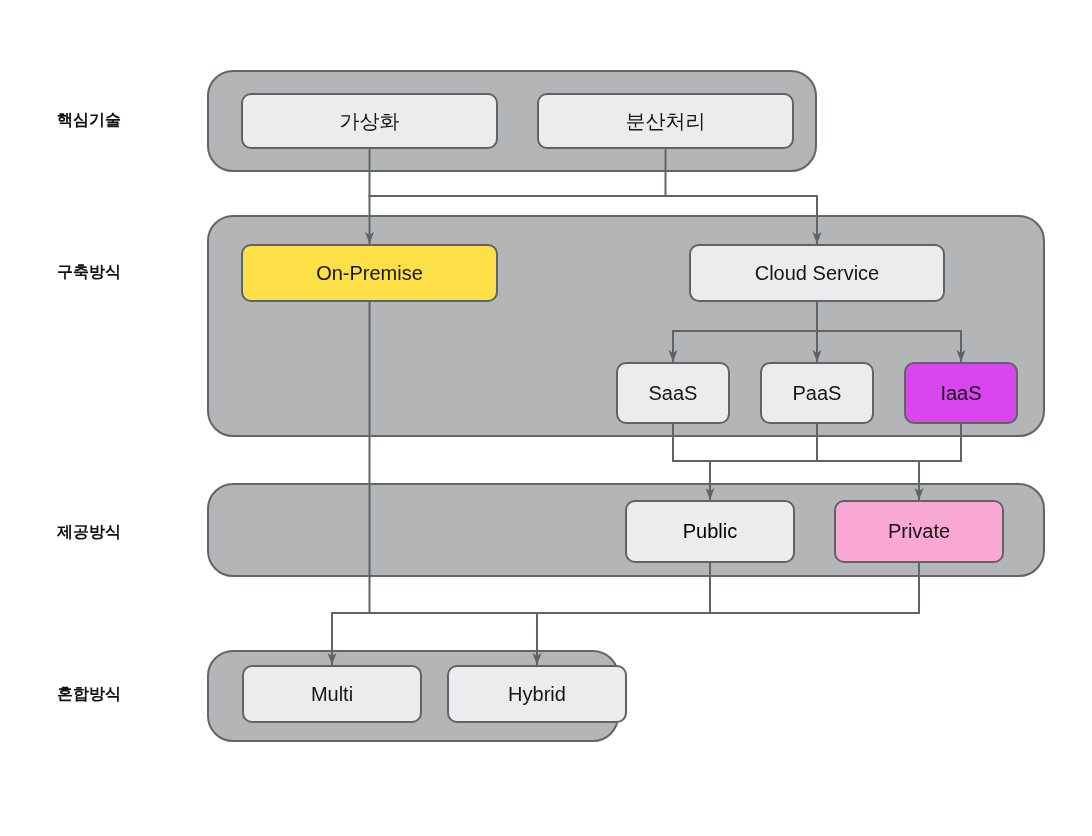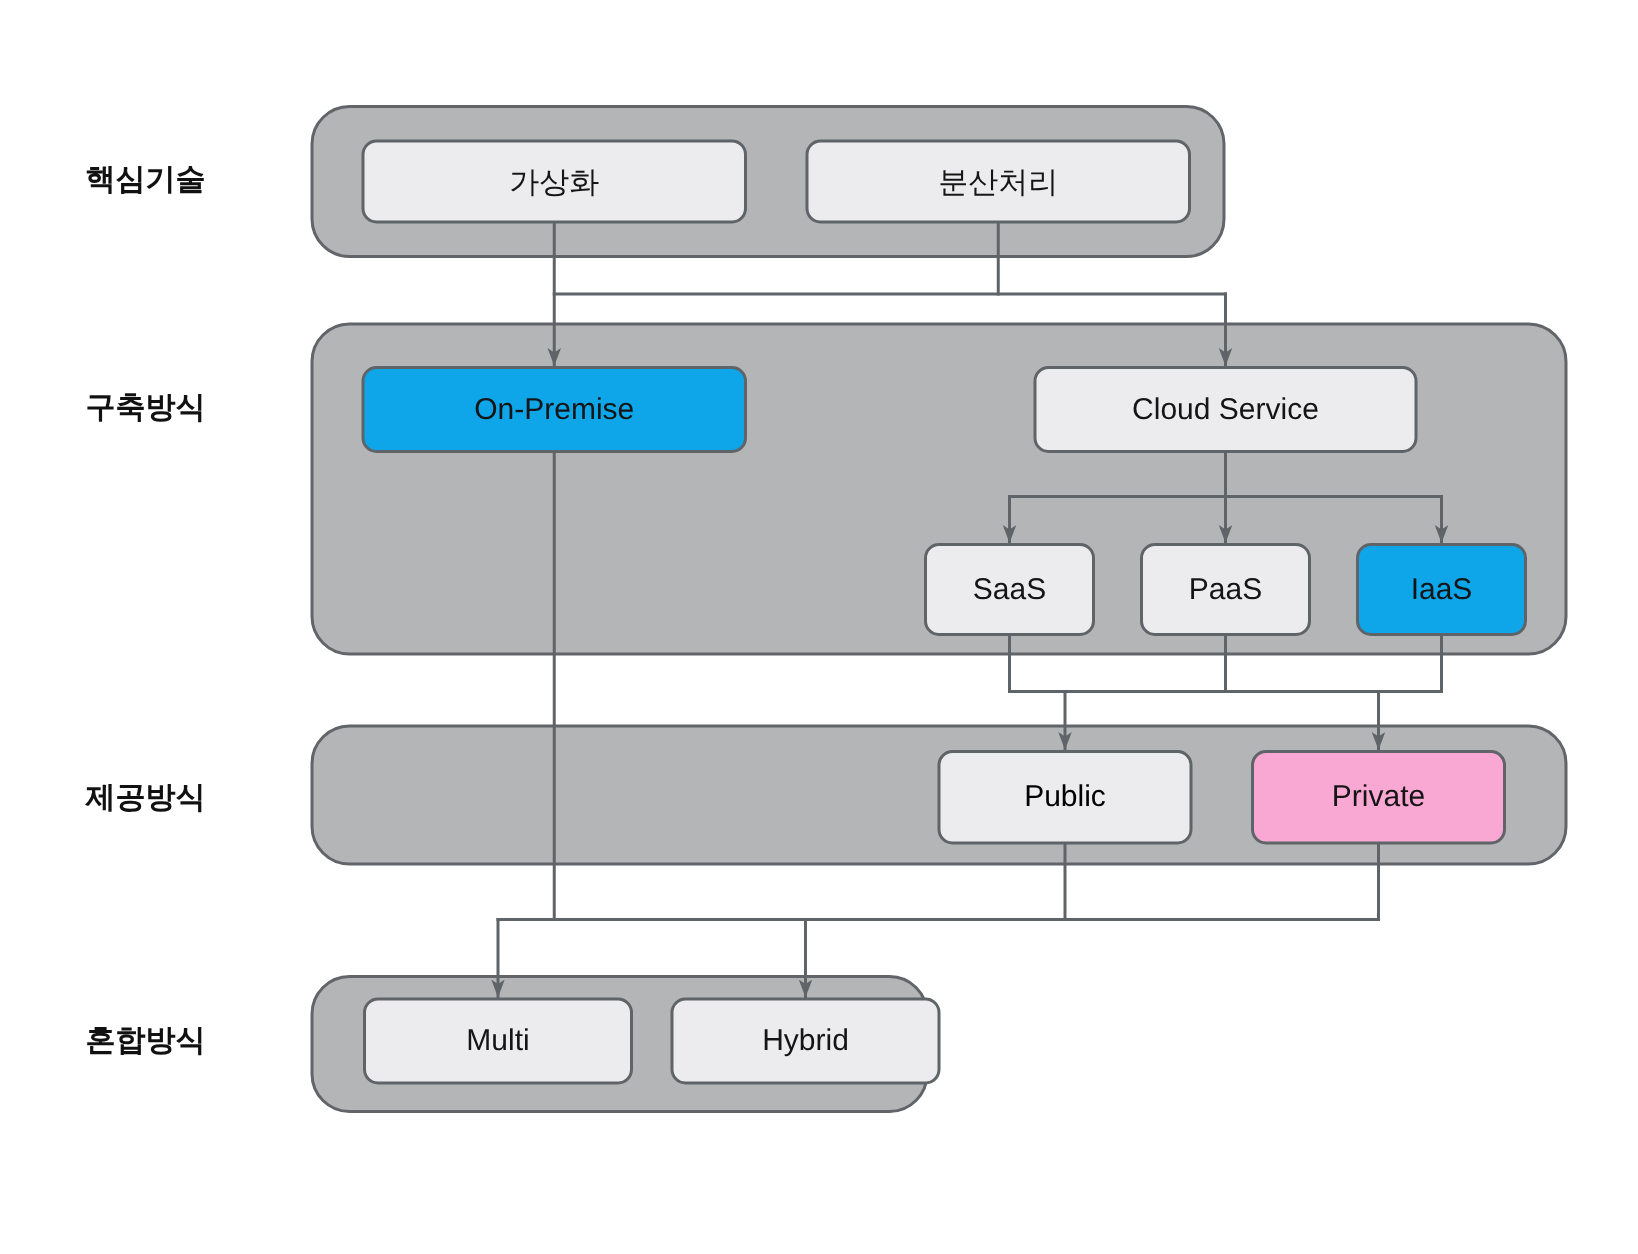--- a/index.html
+++ b/index.html
@@ -1,21 +1,21 @@
 <!DOCTYPE html>
 <html><head>
 <meta charset="utf-8">
 <style>
   html,body{margin:0;padding:0;background:#ffffff;}
   body{font-family:"Liberation Sans","DejaVu Sans",sans-serif;}
   .canvas{position:relative;width:1092px;height:836px;background:#ffffff;overflow:hidden;}
   .group-container{position:absolute;border-radius:26px;box-sizing:border-box;}
   .node-box{position:absolute;box-sizing:border-box;display:flex;align-items:center;justify-content:center;
             font-size:20px;color:#151515;text-align:center;white-space:nowrap;border-radius:10px;}
-  .row-label{position:absolute;font-size:20px;font-weight:bold;color:#111111;line-height:34px;white-space:nowrap;}
+  .row-label{position:absolute;font-size:16px;font-weight:bold;color:#111111;line-height:34px;white-space:nowrap;}
   .edge-layer{position:absolute;left:0;top:0;pointer-events:none;}
 </style>
 </head>
 <body>
 
 <div class="canvas">
 
 <div class="group-container" style="left: 207px; top: 70px; width: 610px; height: 102px; background: rgb(180, 181, 182); border: 2px solid rgb(97, 101, 105);"></div>
     <div class="group-container" style="left: 207px; top: 215px; width: 838px; height: 222px; background: rgb(180, 181, 182); border: 2px solid rgb(97, 101, 105);"></div>
     <div class="group-container" style="left: 207px; top: 483px; width: 838px; height: 94px; background: rgb(180, 181, 182); border: 2px solid rgb(97, 101, 105);"></div>
@@ -47,22 +47,22 @@
       <path d="M919,461 L919,500" stroke="#5f6468" stroke-width="2" fill="none" stroke-linecap="square" marker-end="url(#arrowhead)"></path>
       <path d="M369.5,302 L369.5,613" stroke="#5f6468" stroke-width="2" fill="none" stroke-linecap="square"></path>
       <path d="M710,563 L710,613" stroke="#5f6468" stroke-width="2" fill="none" stroke-linecap="square"></path>
       <path d="M919,563 L919,613" stroke="#5f6468" stroke-width="2" fill="none" stroke-linecap="square"></path>
       <path d="M332,613 L919,613" stroke="#5f6468" stroke-width="2" fill="none" stroke-linecap="square"></path>
       <path d="M332,613 L332,665" stroke="#5f6468" stroke-width="2" fill="none" stroke-linecap="square" marker-end="url(#arrowhead)"></path>
       <path d="M537,613 L537,665" stroke="#5f6468" stroke-width="2" fill="none" stroke-linecap="square" marker-end="url(#arrowhead)"></path>
     </svg>
     <div class="node-box" style="left: 241px; top: 93px; width: 257px; height: 56px; background: rgb(236, 236, 238); border: 2px solid rgb(95, 100, 104); color: rgb(21, 21, 21);">가상화</div>
     <div class="node-box" style="left: 537px; top: 93px; width: 257px; height: 56px; background: rgb(236, 236, 238); border: 2px solid rgb(95, 100, 104); color: rgb(21, 21, 21);">분산처리</div>
-    <div class="node-box" style="left: 241px; top: 244px; width: 257px; height: 58px; background: #0ea5e9; border: 2px solid rgb(95, 100, 104); color: rgb(21, 21, 21);">On-Premise</div>
+    <div class="node-box" style="left: 241px; top: 244px; width: 257px; height: 58px; background: #fde047; border: 2px solid rgb(95, 100, 104); color: rgb(21, 21, 21);">On-Premise</div>
     <div class="node-box" style="left: 689px; top: 244px; width: 256px; height: 58px; background: rgb(236, 236, 238); border: 2px solid rgb(95, 100, 104); color: rgb(21, 21, 21);">Cloud Service</div>
     <div class="node-box" style="left: 616px; top: 362px; width: 114px; height: 62px; background: rgb(236, 236, 238); border: 2px solid rgb(95, 100, 104); color: rgb(21, 21, 21);">SaaS</div>
     <div class="node-box" style="left: 760px; top: 362px; width: 114px; height: 62px; background: rgb(236, 236, 238); border: 2px solid rgb(95, 100, 104); color: rgb(21, 21, 21);">PaaS</div>
-    <div class="node-box" style="left: 904px; top: 362px; width: 114px; height: 62px; background: #0ea5e9; border: 2px solid rgb(95, 100, 104); color: rgb(21, 21, 21);">IaaS</div>
+    <div class="node-box" style="left: 904px; top: 362px; width: 114px; height: 62px; background: #d946ef; border: 2px solid rgb(95, 100, 104); color: rgb(21, 21, 21);">IaaS</div>
     <div class="node-box" style="left: 625px; top: 500px; width: 170px; height: 63px; background: rgb(236, 236, 238); border: 2px solid rgb(95, 100, 104); color: #000000;">Public</div>
     <div class="node-box" style="left: 834px; top: 500px; width: 170px; height: 63px; background: #f9a8d4; border: 2px solid rgb(95, 100, 104); color: rgb(21, 21, 21);">Private</div>
     <div class="node-box" style="left: 242px; top: 665px; width: 180px; height: 58px; background: rgb(236, 236, 238); border: 2px solid rgb(95, 100, 104); color: rgb(21, 21, 21); text-align: center;">Multi</div>
     <div class="node-box" style="left: 447px; top: 665px; width: 180px; height: 58px; background: rgb(236, 236, 238); border: 2px solid rgb(95, 100, 104); color: rgb(21, 21, 21);">Hybrid</div>
   </div>
 
 </body></html>

